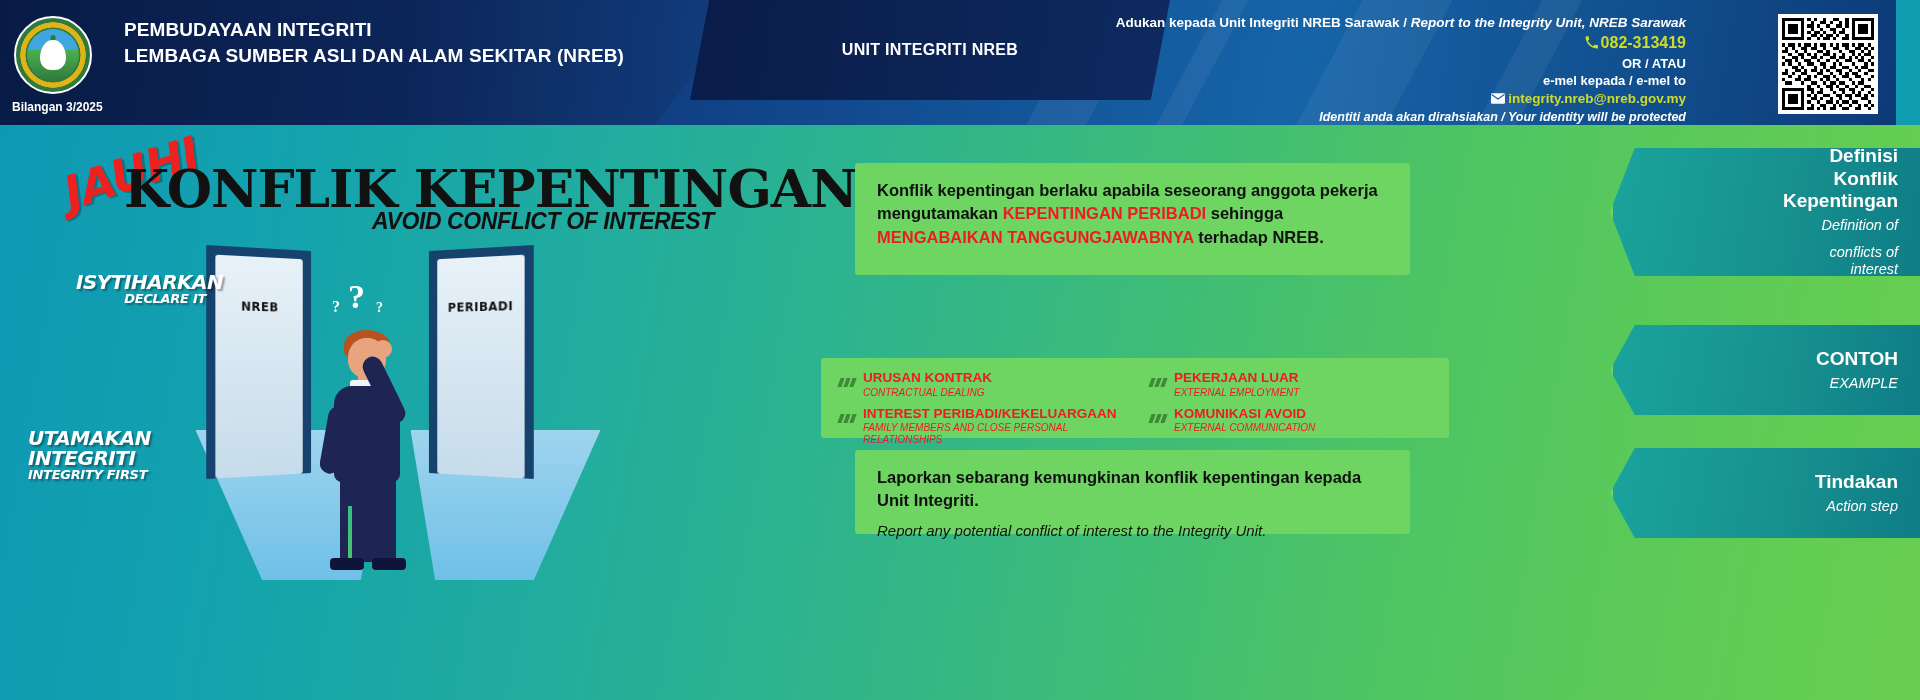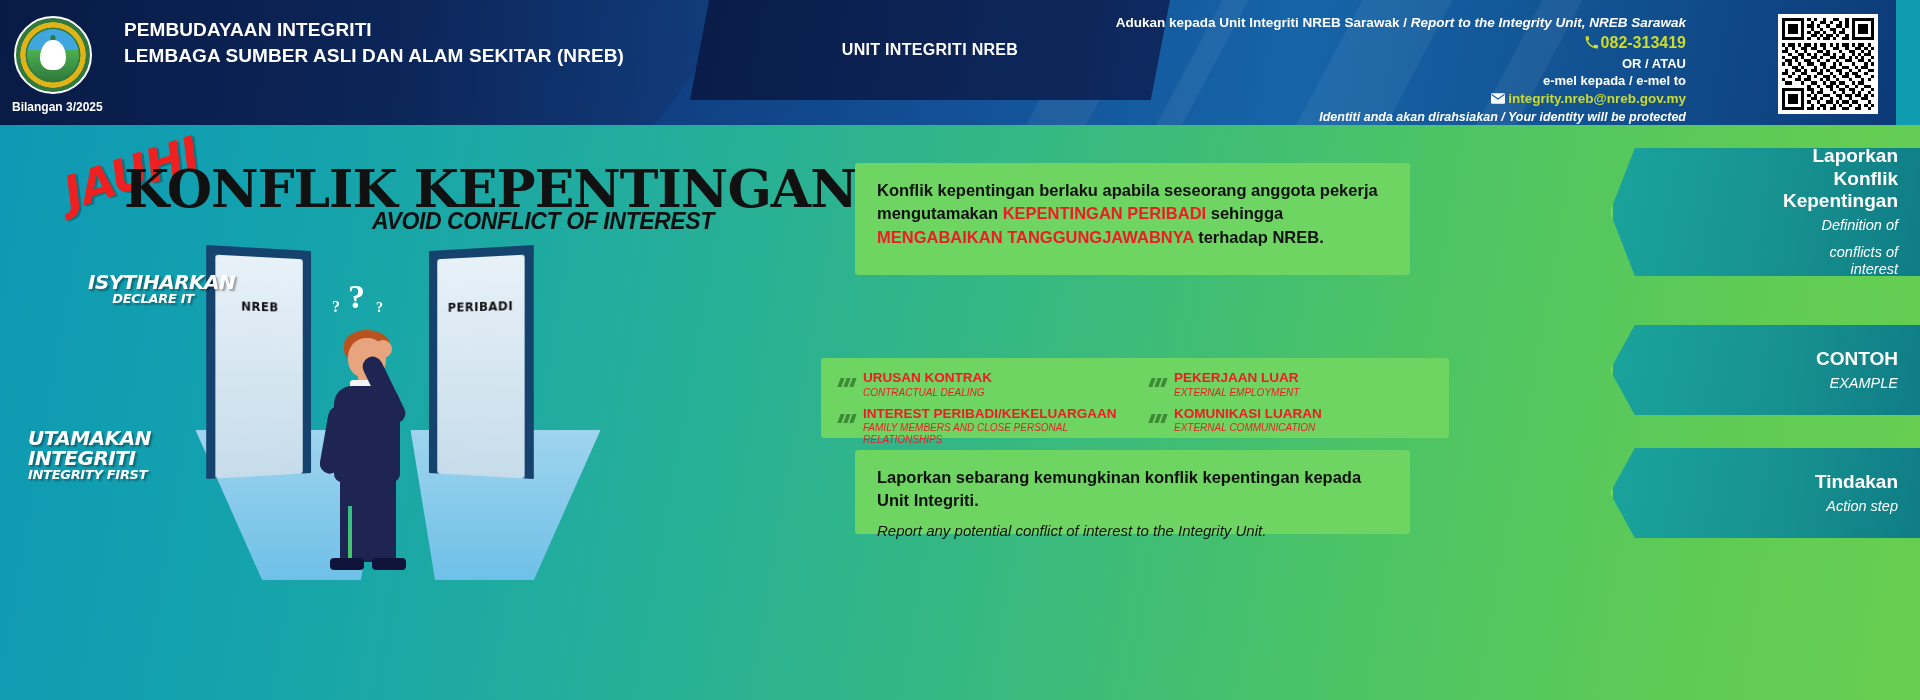--- a/index.html
+++ b/index.html
@@ -165,21 +165,21 @@
   .q-s2 { position:absolute; left:226px; top:60px; color:#ffffff; font-size:14px; font-weight:bold;
     font-family:"Liberation Serif", serif; }
 
   .cap {
     position:absolute; color:#ffffff; font-style:italic; font-weight:bold;
     font-family:"DejaVu Sans", sans-serif;
     text-shadow:2px 2px 2px rgba(0,0,0,0.35); line-height:1.0;
   }
   .cap .big { display:block; font-size:20px; letter-spacing:-0.5px; }
   .cap .small { display:block; font-size:13px; letter-spacing:-0.3px; }
-  .cap-declare { left:88px; top:272px; text-align:center; width:130px; }
+  .cap-declare { left:76px; top:272px; text-align:right; width:130px; }
   .cap-trust   { left:540px; top:328px; text-align:left; width:230px; }
   .cap-integ   { left:28px;  top:428px; text-align:left; width:220px; }
 
   
   .panel {
     position:absolute; background:#6ed563; border-radius:3px;
   }
   .panel .inner { padding:16px 22px; }
   .p-my { color:#101010; font-size:16.5px; font-weight:bold; line-height:1.42; }
   .p-en { color:#101010; font-size:15px; font-style:italic; line-height:1.42; margin-top:7px; }
@@ -400,37 +400,37 @@
         <div class="ex-item">
           <span class="ex-mark"><span></span><span></span><span></span></span>
           <span>
             <span class="ex-my" style="display:block">PEKERJAAN LUAR</span>
             <span class="ex-en" style="display:block">EXTERNAL EMPLOYMENT</span>
           </span>
         </div>
         <div class="ex-item">
           <span class="ex-mark"><span></span><span></span><span></span></span>
           <span>
-            <span class="ex-my" style="display:block">KOMUNIKASI LUARAN</span>
+            <span class="ex-my" style="display:block">KOMUNIKASI AVOID</span>
             <span class="ex-en" style="display:block">EXTERNAL COMMUNICATION</span>
           </span>
         </div>
       </div>
     </div>
   </div>
 
   <div class="panel" id="panel3">
     <div class="inner">
       <div class="p-my">Laporkan sebarang kemungkinan konflik kepentingan kepada Unit Integriti.</div>
       <div class="p-en">Report any potential conflict of interest to the Integrity Unit.</div>
     </div>
   </div>
 
   <div class="chev" id="chev1">
-    <div class="t-my">Laporkan</div>
+    <div class="t-my">Definisi</div>
     <div class="t-my">Konflik</div>
     <div class="t-my">Kepentingan</div>
     <div class="t-en">Definition of</div>
     <div class="t-en" style="margin-top:10px">conflicts of</div>
     <div class="t-en" style="margin-top:0">interest</div>
   </div>
 
   <div class="chev" id="chev2">
     <div class="t-my">CONTOH</div>
     <div class="t-en">EXAMPLE</div>

